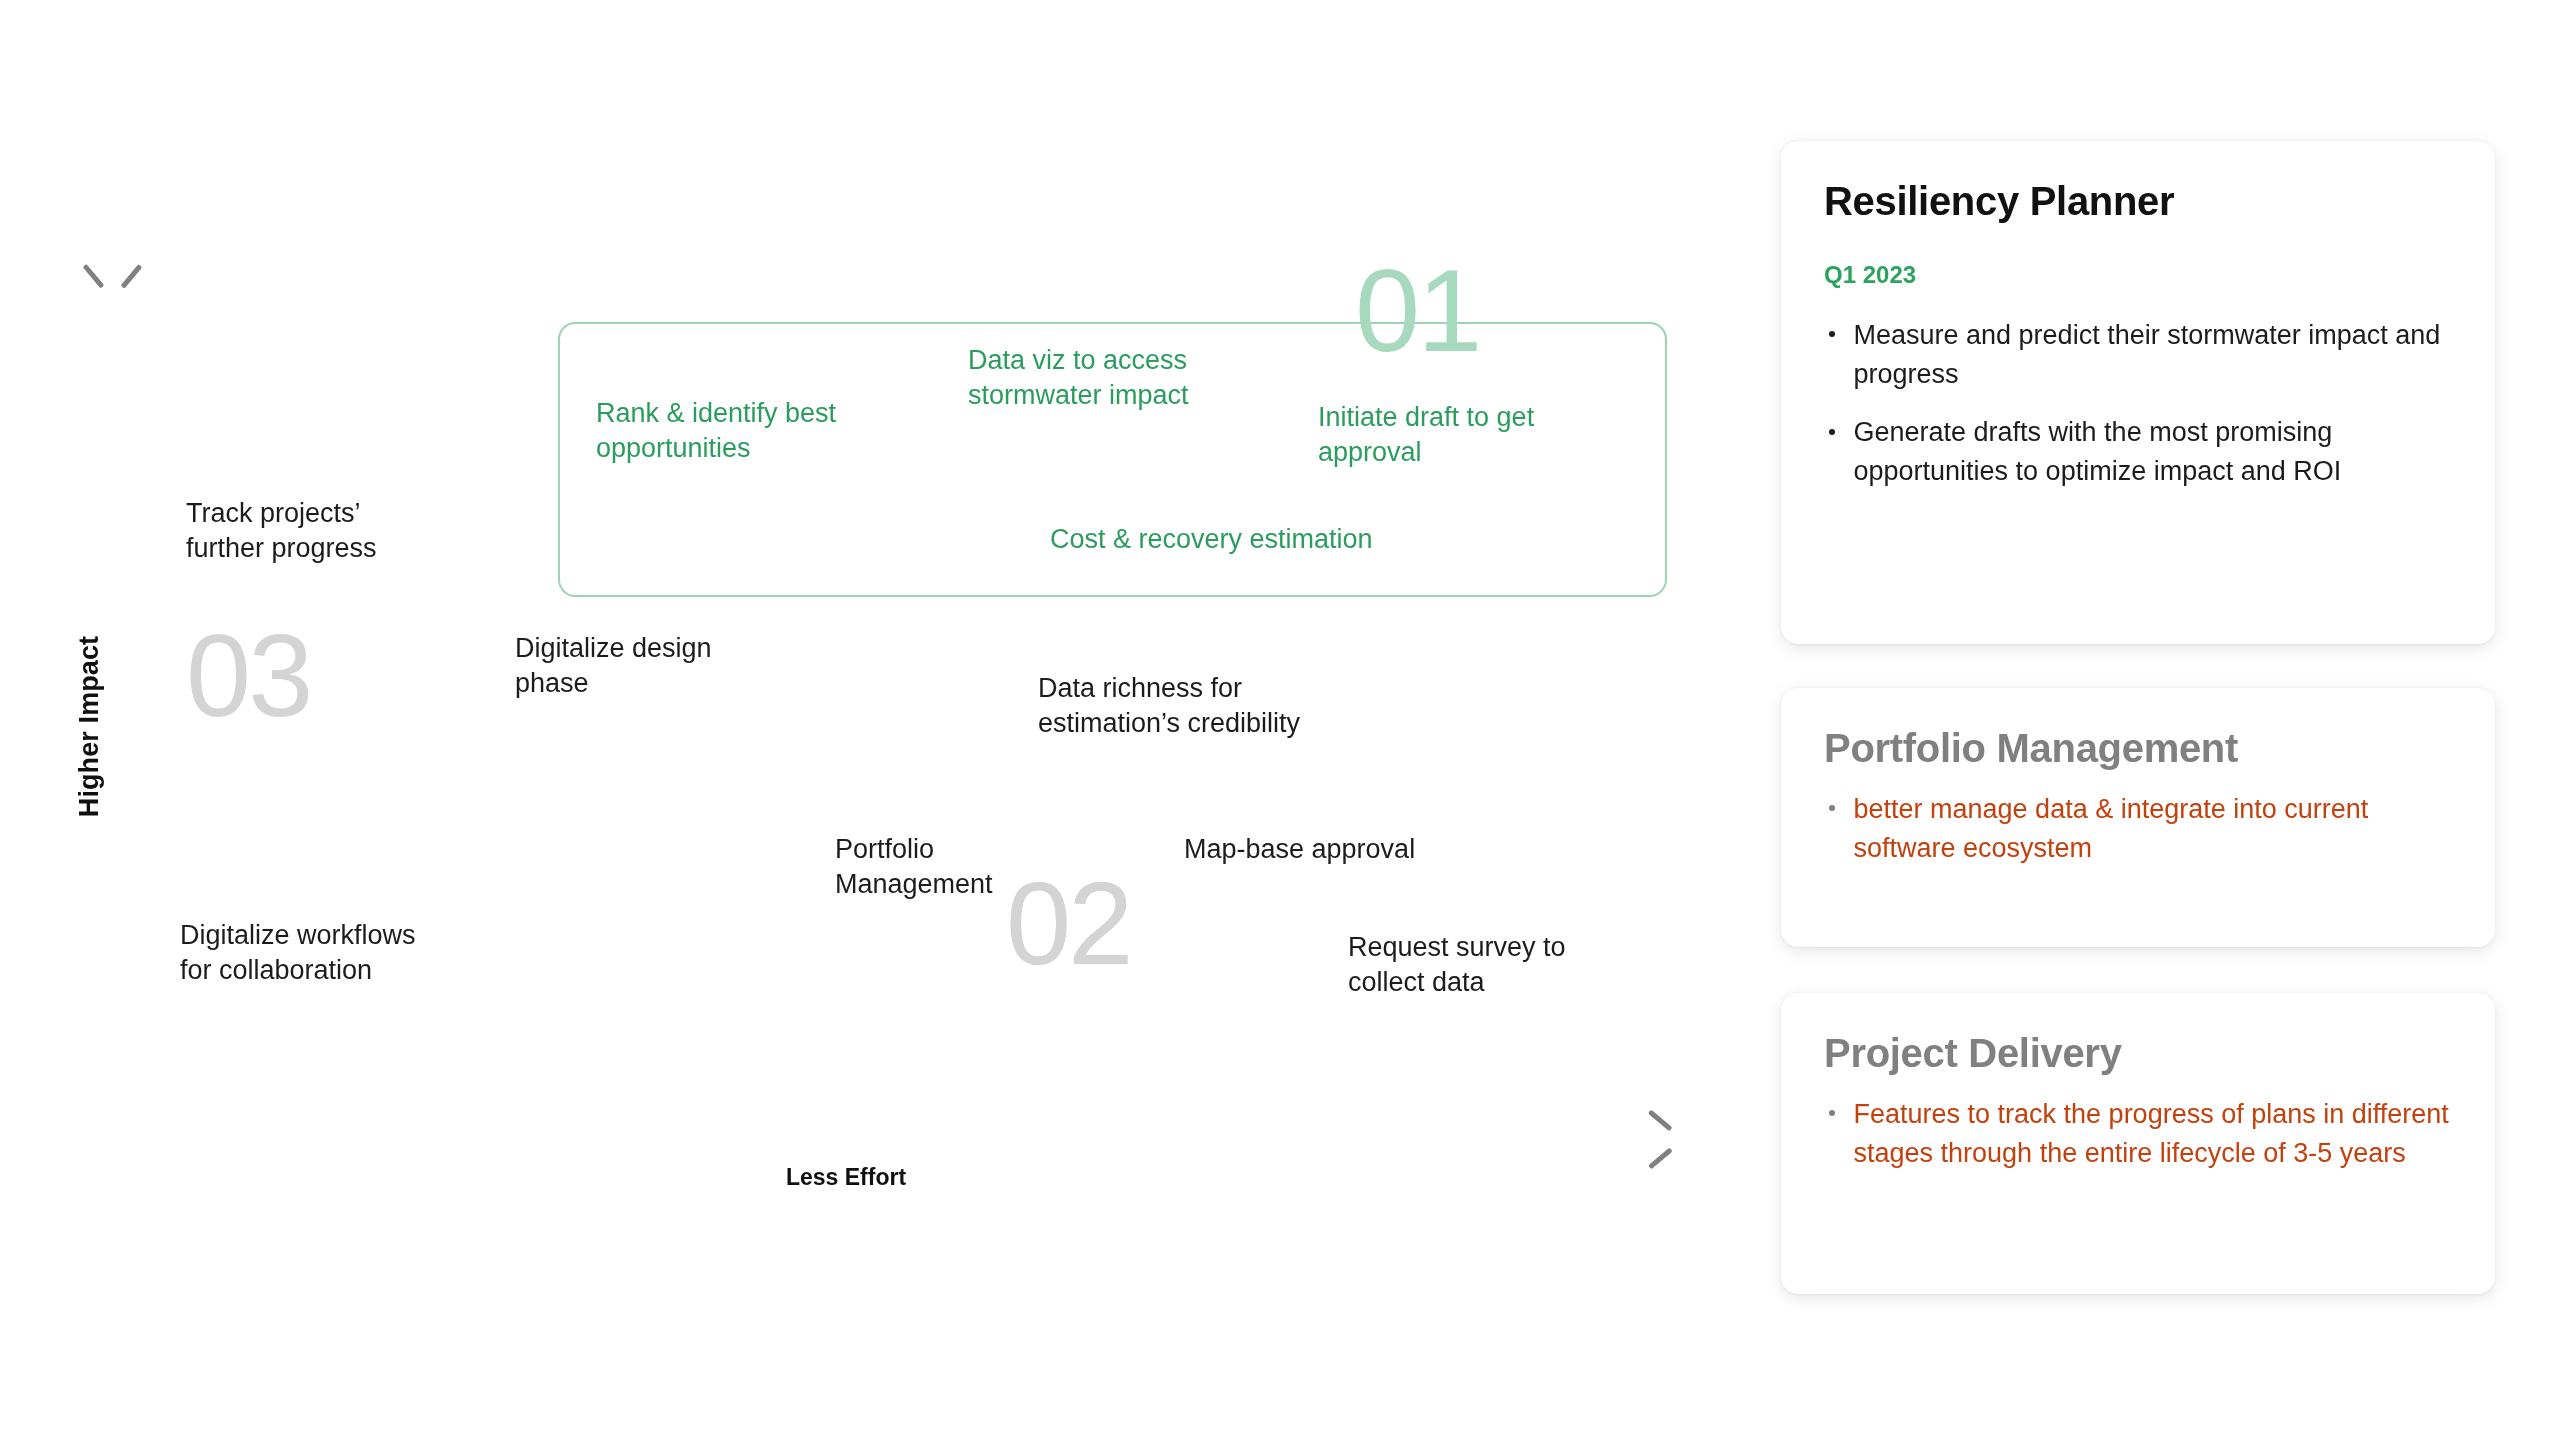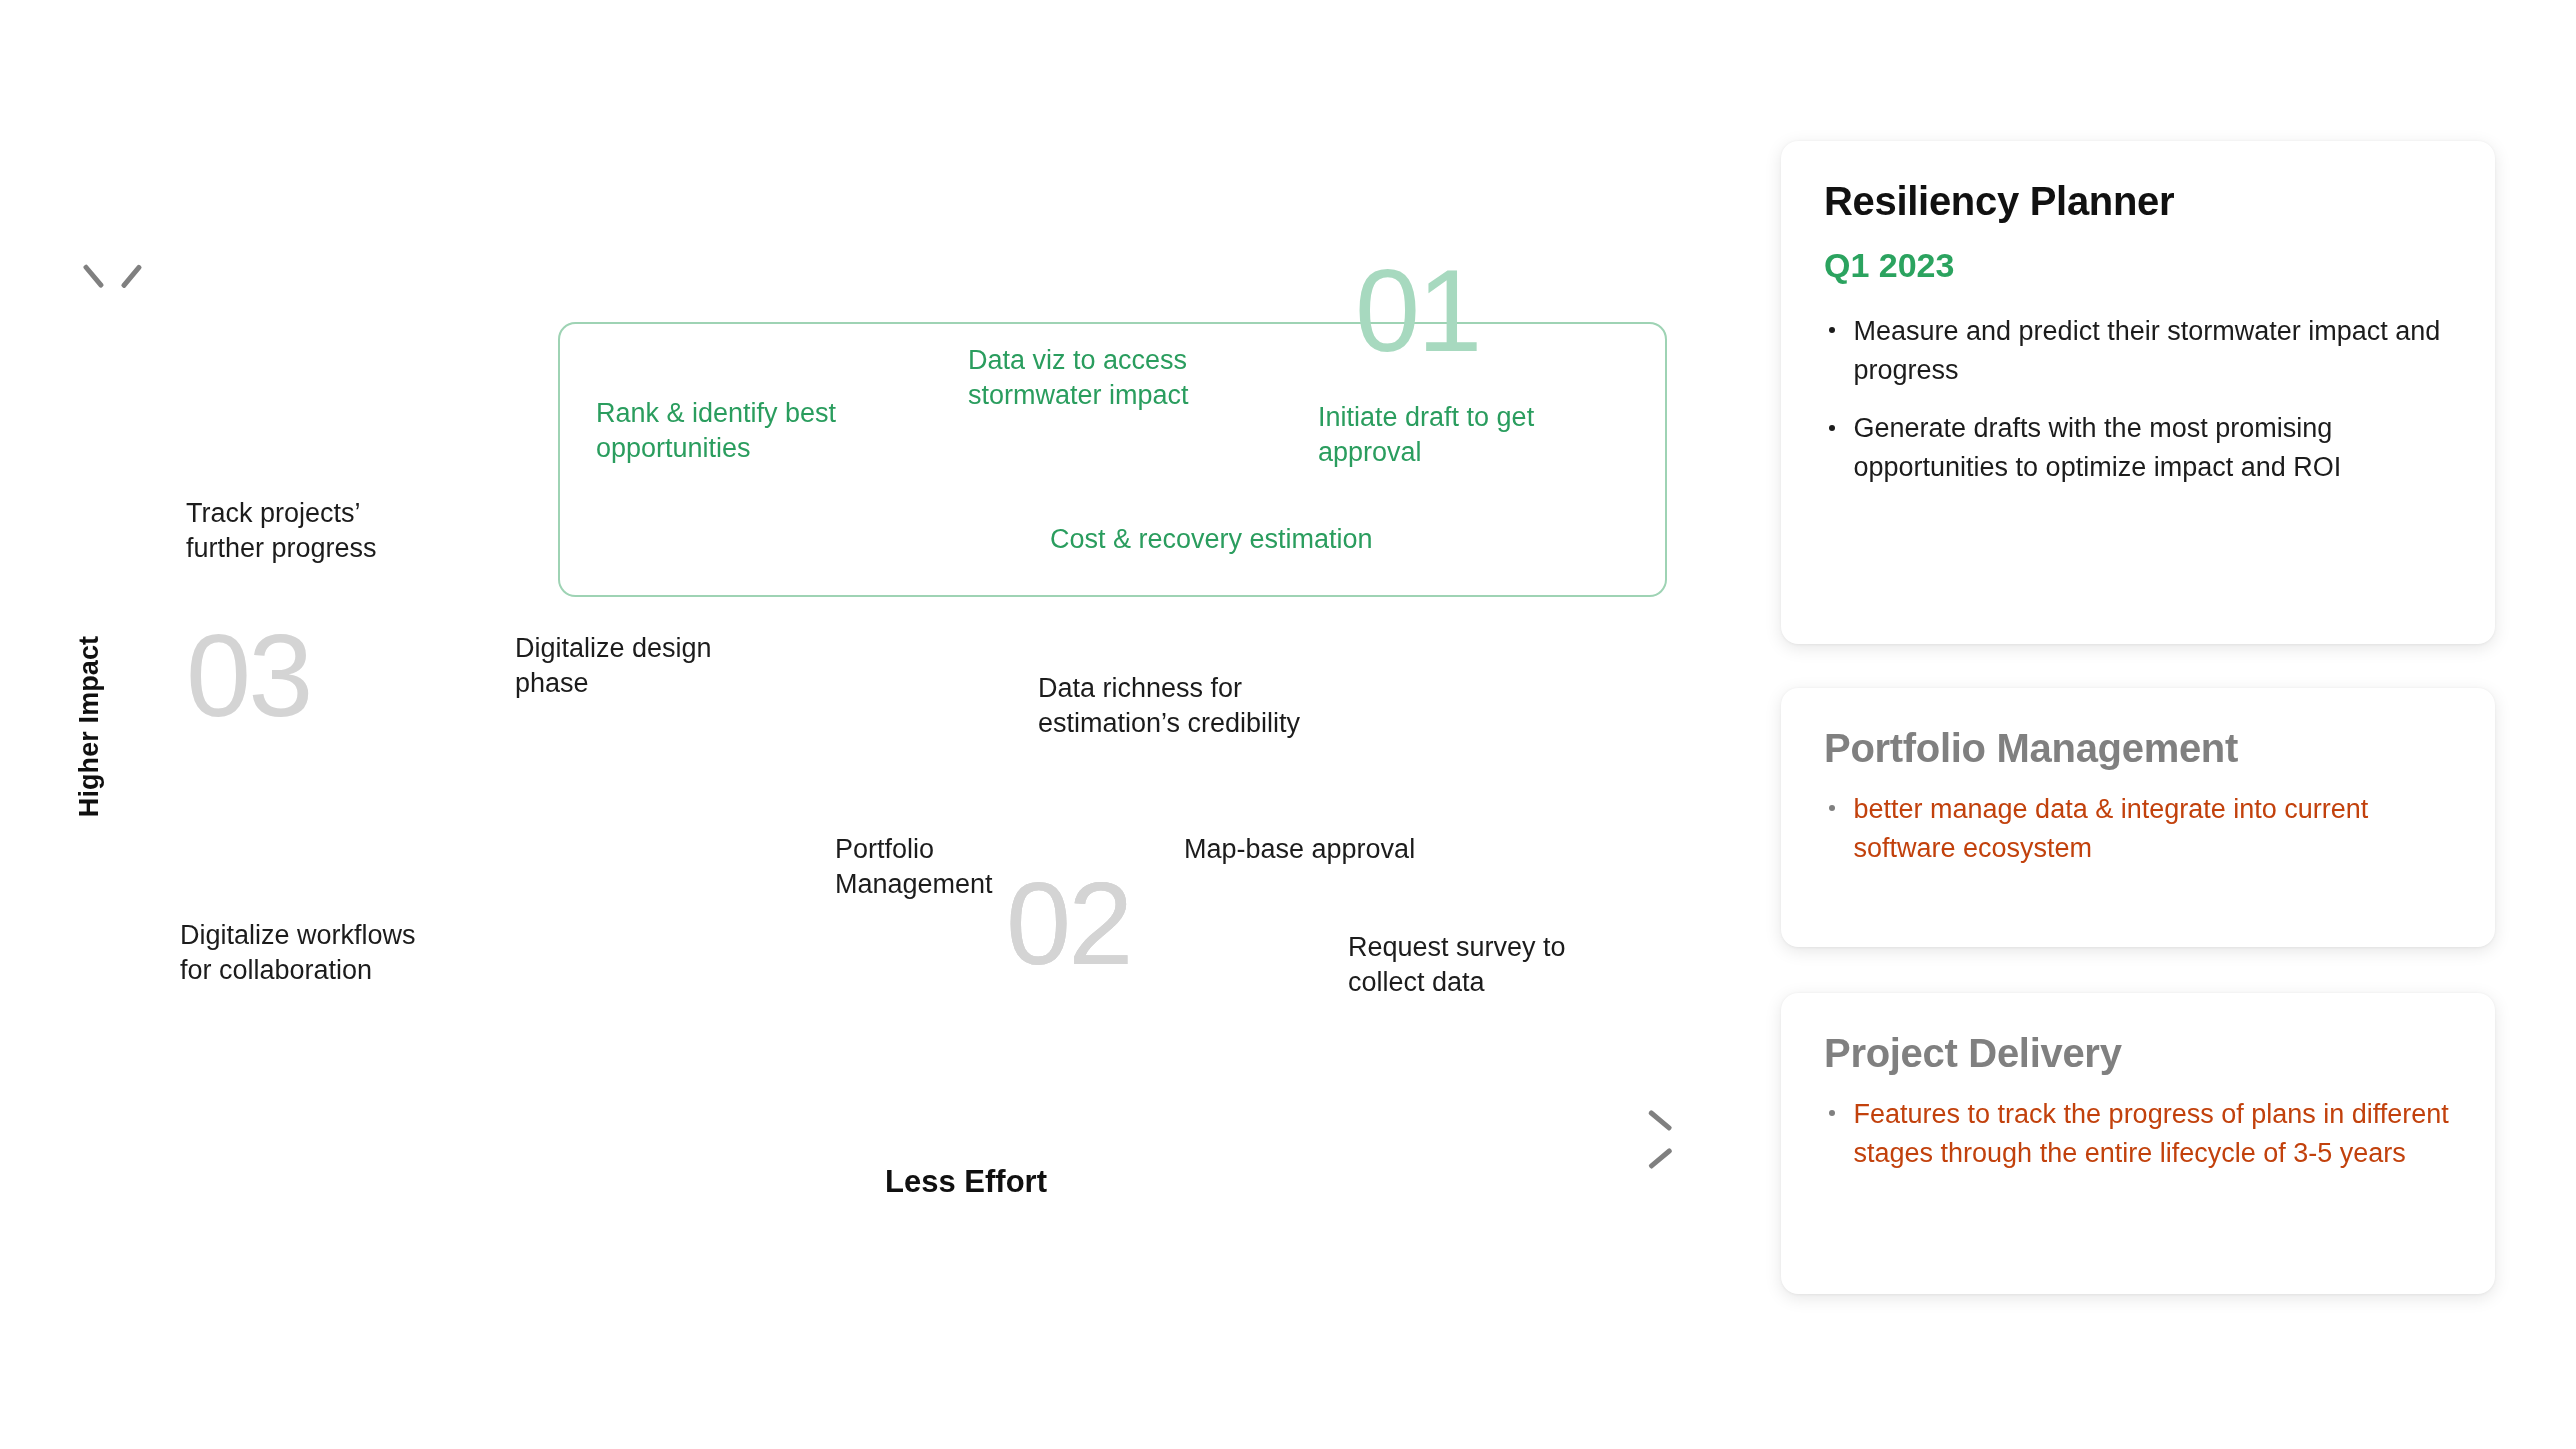--- a/index.html
+++ b/index.html
@@ -74,22 +74,22 @@
     text-align: center;
     font-size: 27px;
     font-weight: bold;
     letter-spacing: 0.1px;
     color: #101010;
   }
   #x-axis-label {
     position: absolute;
     left: 645px; top: 1164px;
     width: 402px;
-    text-align: right;
-    font-size: 31px;
+    text-align: center;
+    font-size: 23px;
     font-weight: bold;
     color: #101010;
   }
 
   
   #highlight-box {
     position: absolute;
     left: 558px; top: 322px;
     width: 1109px; height: 275px;
     border: 2px solid #9ED3B4;
@@ -154,24 +154,24 @@
     font-size: 40px;
     font-weight: bold;
     line-height: 1.1;
     margin: 0 0 0 0;
     letter-spacing: -0.3px;
   }
   .card-title.dark { color: #111111; }
   .card-title.muted { color: #808080; }
 
   .card-subtitle {
-    font-size: 34px;
+    font-size: 24px;
     font-weight: bold;
     color: #2BA35F;
-    margin-top: 23px;
+    margin-top: 38px;
   }
 
   .card-list {
     list-style: none;
     margin: 0;
     padding: 0;
   }
   #card-resiliency .card-list { margin-top: 27px; }
   #card-portfolio .card-list,
   #card-delivery .card-list { margin-top: 20px; }

